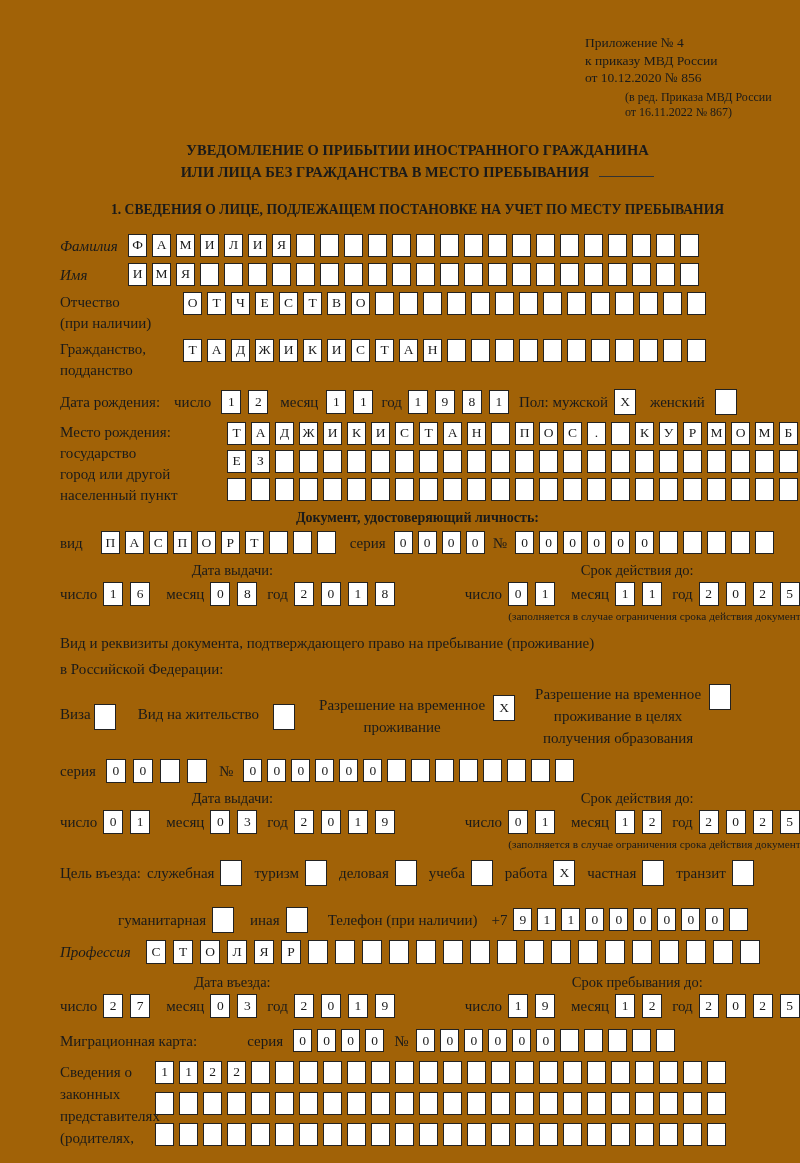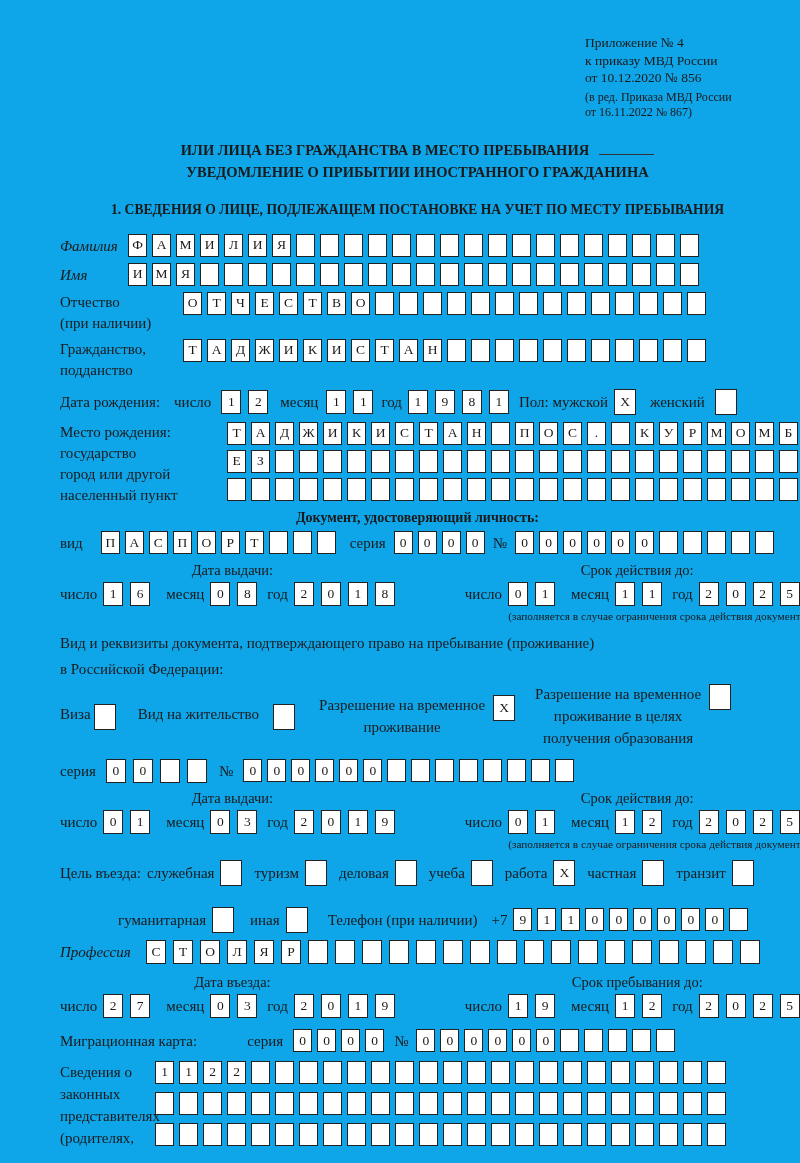--- a/index.html
+++ b/index.html
@@ -1,24 +1,24 @@
 <!DOCTYPE html>
 <html><head>
 <meta charset="utf-8">
 <style>
   html,body{margin:0;padding:0;background:#888;}
   .page{
-    position:relative;width:800px;height:1163px;margin:0 auto;background:#0ea5e9;
+    position:relative;width:800px;height:1163px;margin:0 auto;background:#a16207;
     box-sizing:border-box;padding:34px 25px 0 60px;
     font-family:"Liberation Serif","DejaVu Serif",serif;color:#1a1a1a;font-size:15px;
     overflow:hidden;
   }
   
   .appendix{margin-left:auto;width:190px;font-size:13.5px;line-height:1.3;}
-  .appendix .amend{font-size:12px;margin-top:3px;line-height:1.3;}
+  .appendix .amend{font-size:12px;margin-top:3px;line-height:1.3;margin-left:40px;}
   .forma{text-align:right;padding-right:14px;font-weight:bold;font-size:15px;margin-top:24px;letter-spacing:.5px;}
   .title{text-align:center;font-weight:bold;font-size:14.5px;line-height:1.55;margin-top:18px;}
   .t-underline{display:inline-block;width:55px;border-bottom:1.6px solid #333;height:12px;margin-left:10px;}
   .sec-heading{text-align:center;font-weight:bold;font-size:13.6px;margin-top:18px;}
   
   .boxes{display:inline-flex;gap:7px;flex:0 0 auto;}
   .boxes.tight{gap:5px;}
   .cbox{display:inline-flex;width:20px;height:24px;box-sizing:border-box;border:1.5px solid #222;
         align-items:center;justify-content:center;font-size:13.5px;background:#fff;flex:0 0 auto;}
   .tight .cbox{width:19px;height:23px;}
@@ -60,22 +60,22 @@
     <div>к приказу МВД России</div>
     <div>от 10.12.2020 № 856</div>
     <div class="amend">
       <div>(в ред. Приказа МВД России</div>
       <div>от 16.11.2022 № 867)</div>
     </div>
   </div>
 
 
   <div class="title">
+    <div>УВЕДОМЛЕНИЕ О ПРИБЫТИИ ИНОСТРАННОГО ГРАЖДАНИНА</div>
     <div><span>ИЛИ ЛИЦА БЕЗ ГРАЖДАНСТВА В МЕСТО ПРЕБЫВАНИЯ</span><span class="t-underline"></span></div>
-    <div>УВЕДОМЛЕНИЕ О ПРИБЫТИИ ИНОСТРАННОГО ГРАЖДАНИНА</div>
   </div>
 
   <div class="sec-heading">1. СВЕДЕНИЯ О ЛИЦЕ, ПОДЛЕЖАЩЕМ ПОСТАНОВКЕ НА УЧЕТ ПО МЕСТУ ПРЕБЫВАНИЯ</div>
 
   <div class="crow" style="margin-top:16px;">
     <span class="lbl w68">Фамилия</span>
     <span class="boxes tight">
         <span class="cbox">Ф</span>
         <span class="cbox">А</span>
         <span class="cbox">М</span>

